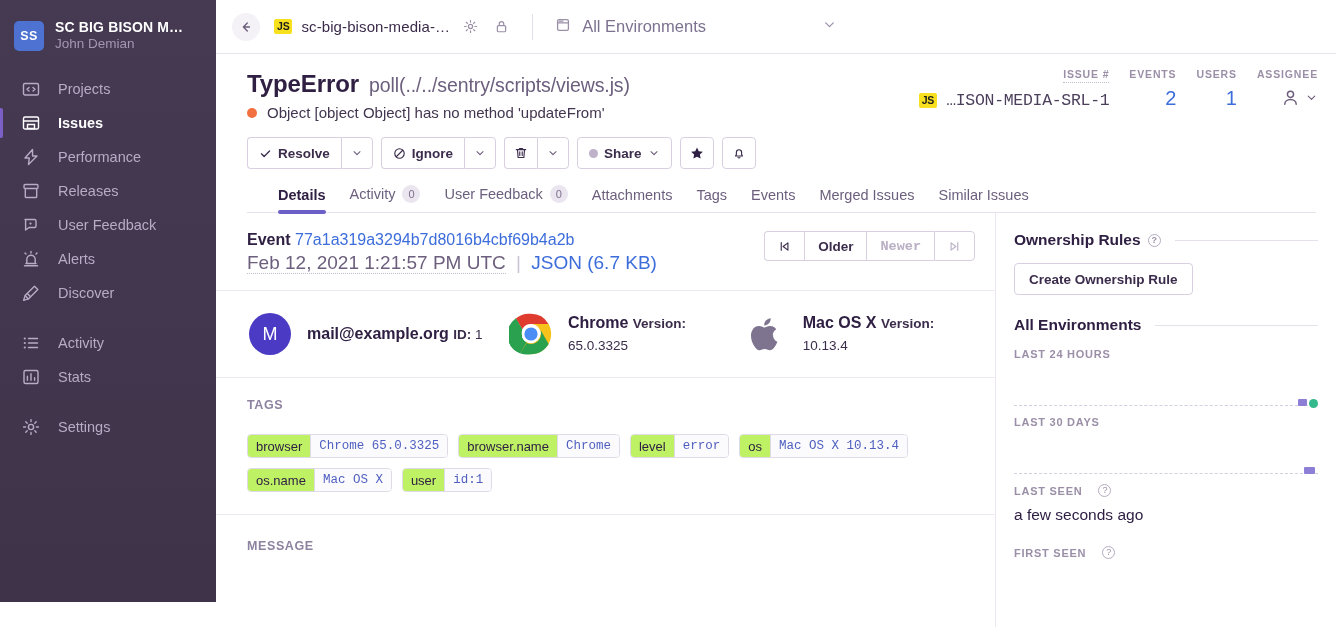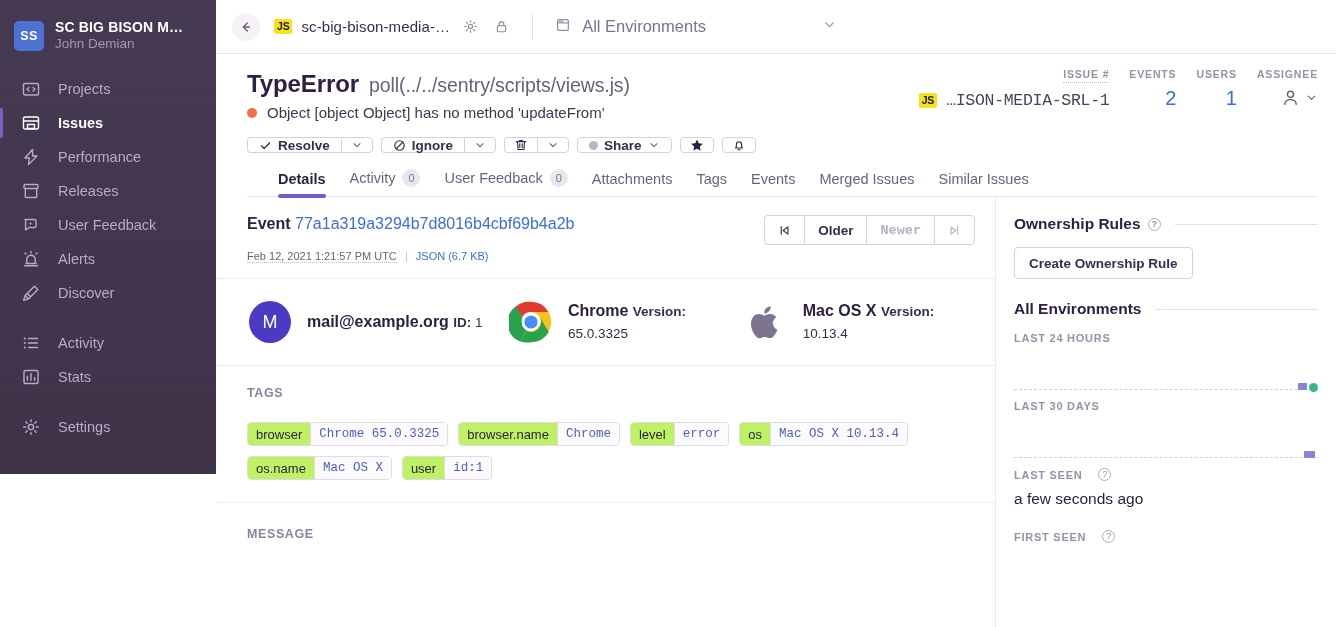--- a/index.html
+++ b/index.html
@@ -7,21 +7,21 @@
     width: 1336px; height: 627px;
     overflow: hidden;
     font-family: "Liberation Sans", sans-serif;
     background: #fff;
     color: #2b1d38;
   }
   .app { display: flex; width: 1336px; height: 627px; }
 
   
   .sidebar {
-    width: 216px; height: 474px;
+    width: 216px; height: 602px;
     background: #40364d;
     background: linear-gradient(180deg,#453a52 0%,#3e3349 100%);
     position: relative;
     flex: 0 0 216px;
     padding-top: 10px;
   }
   .org-row {
     display: flex; align-items: center;
     padding: 6px 14px 6px 14px;
     gap: 11px;
@@ -122,21 +122,21 @@
   .stat-label.dotted { border-bottom: 1px dotted #c3b9cd; padding-bottom: 2px; }
   .stat-val { font-size: 20px; color: #3d6ddb; font-weight: 400; line-height: 1; }
   .issue-id-wrap { display: flex; align-items: center; gap: 9px; }
   .issue-id { font-family: "Liberation Mono", monospace; font-size: 16.5px; color: #4c3f5c; letter-spacing: -.3px; }
   .assignee-wrap { display: flex; align-items: center; gap: 5px; color: #6b5c7b; }
 
   
   .actions { display: flex; align-items: center; gap: 8px; margin-top: 16px; }
   .btn-group { display: flex; }
   .btn {
-    height: 16px; border: 1px solid #d8d0e0; background: #fff;
+    height: 32px; border: 1px solid #d8d0e0; background: #fff;
     display: flex; align-items: center; gap: 6px;
     padding: 0 11px;
     font-size: 13.5px; font-weight: 700; color: #3b2c4b;
     border-radius: 4px; cursor: pointer; white-space: nowrap;
   }
   .btn-group .btn { border-radius: 0; border-right-width: 0; }
   .btn-group .btn:first-child { border-radius: 4px 0 0 4px; }
   .btn-group .btn:last-child { border-radius: 0 4px 4px 0; border-right-width: 1px; }
   .btn.sq { padding: 0 9px; }
   .share-dot { width: 9px; height: 9px; border-radius: 50%; background: #bdb2c9; }
@@ -169,21 +169,21 @@
   .body { display: flex; flex: 1 1 auto; min-height: 0; }
   .content { flex: 1 1 auto; min-width: 0; padding: 0 0 8px 0; }
   .side { width: 341px; flex: 0 0 341px; border-left: 1px solid #ece7f0; padding: 18px 18px 0 18px; }
 
   
   .event-block { padding: 18px 20px 16px 31px; display: flex; align-items: flex-start; }
   .event-meta { flex: 1 1 auto; }
   .event-line1 { font-size: 16px; color: #2f2043; }
   .event-line1 b { font-weight: 700; }
   .event-id { color: #3d6ddb; font-weight: 400; }
-  .event-line2 { margin-top: 17px; font-size: 11px; color: #6c5f7d; }
+  .event-line2 { margin-top: 3px; font-size: 19px; color: #6c5f7d; }
   .event-date { border-bottom: 1px dotted #c3b9cd; }
   .sep { color: #cbc2d4; margin: 0 5px; }
   .json-link { color: #3d6ddb; }
   .navgrp { display: flex; }
   .navbtn {
     height: 30px; min-width: 36px;
     border: 1px solid #d8d0e0; border-right-width: 0;
     background: #fff; display: flex; align-items: center; justify-content: center;
     font-size: 13.5px; font-weight: 700; color: #3b2c4b;
     padding: 0 13px; cursor: pointer;

